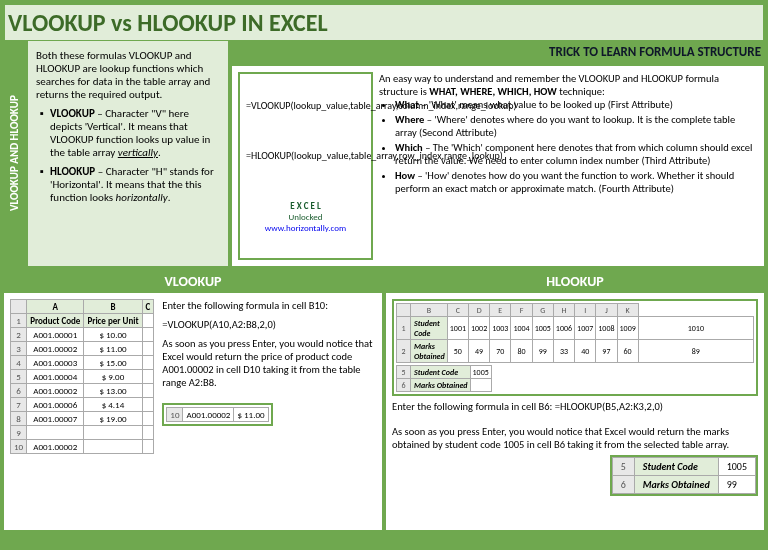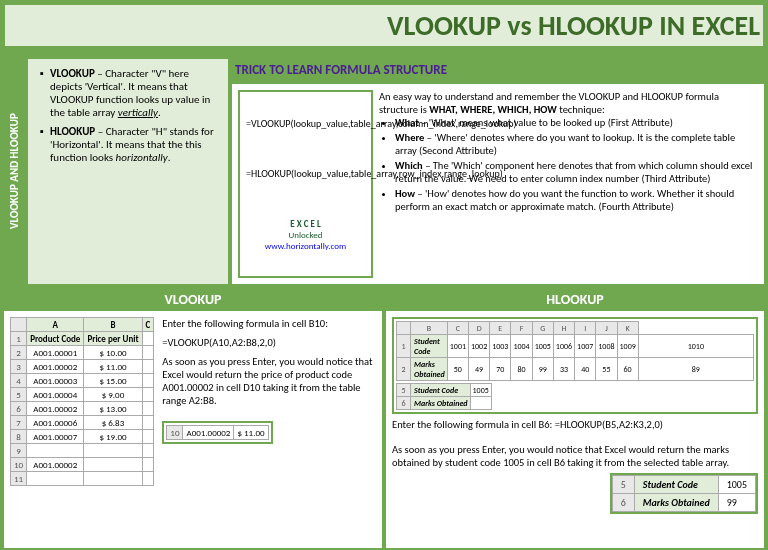--- a/index.html
+++ b/index.html
@@ -1,26 +1,26 @@
 <!DOCTYPE html>
 <html><head>
 <meta charset="utf-8">
 <style>
 *{margin:0;padding:0;box-sizing:border-box;font-family:Calibri,Arial,sans-serif}
 body{width:768px;height:550px;background:#6fa84f;padding:4px;overflow:hidden}
-.main-title{background:#e1edd9;text-align:right;font-size:28px;font-weight:bold;color:#3d6b28;padding:3px;margin-bottom:12px;border:1px solid #6fa84f}
+.main-title{background:#e1edd9;text-align:left;font-size:24px;font-weight:bold;color:#3d6b28;padding:3px;margin-bottom:0;border:1px solid #6fa84f}
 .row1{display:flex;gap:4px;height:225px;margin-bottom:4px}
 .side-label{background:#6fa84f;color:#fff;writing-mode:vertical-rl;transform:rotate(180deg);text-align:center;font-weight:bold;font-size:11px;padding:4px 2px;display:flex;align-items:center;justify-content:center;width:20px}
 .intro-box{background:#e1edd9;padding:8px;font-size:11px;width:200px;overflow:hidden}
 .intro-box p{margin-bottom:6px}
 .intro-box ul{list-style:none;padding-left:4px}
 .intro-box li{margin-bottom:6px;padding-left:10px;position:relative}
 .intro-box li:before{content:"▪";position:absolute;left:0}
 .right-col{flex:1;display:flex;flex-direction:column;gap:4px}
-.trick-hdr{background:#6fa84f;color:#4c1d95;text-align:left;font-weight:bold;font-size:13px;padding:3px}
+.trick-hdr{background:#6fa84f;color:#0f172a;text-align:right;font-weight:bold;font-size:13px;padding:3px}
 .trick-body{background:#fff;flex:1;display:flex;gap:6px;padding:6px}
 .syntax-box{border:2px solid #6fa84f;padding:6px;font-size:10px;text-align:center;width:135px;display:flex;flex-direction:column;justify-content:space-around}
 .syntax-box .logo{font-size:9px;color:#1a5c2e}
 .syntax-box a{color:#0000ee;font-size:9px}
 .explain{flex:1;font-size:10.5px}
 .explain p{margin-bottom:0}
 .explain ul{padding-left:16px}
 .explain li{margin-bottom:2px}
 .row2{display:flex;gap:4px;height:260px}
 .col{flex:1;display:flex;flex-direction:column}
@@ -46,20 +46,21 @@
 u{text-decoration:underline}
 </style>
 </head>
 <body>
 
 <div class="main-title">VLOOKUP vs HLOOKUP IN EXCEL</div>
 
 <div class="row1">
  <div class="side-label">VLOOKUP AND HLOOKUP</div>
  <div class="intro-box">
+  <p>Both these formulas VLOOKUP and HLOOKUP are lookup functions which searches for data in the table array and returns the required output.</p>
   <ul>
    <li><b>VLOOKUP</b><span> – Character "V" here depicts 'Vertical'. It means that VLOOKUP function looks up value in the table array </span><i><u>vertically</u></i>.</li>
    <li><b>HLOOKUP</b><span> – Character "H" stands for 'Horizontal'. It means that the this function looks </span><i>horizontally</i>.</li>
   </ul>
  </div>
  <div class="right-col">
   <div class="trick-hdr">TRICK TO LEARN FORMULA STRUCTURE</div>
   <div class="trick-body">
    <div class="syntax-box">
     <div>=VLOOKUP(lookup_value,table_array,column_index,range_lookup)</div>
@@ -124,44 +125,38 @@
               </tr>
      <tr>
                 <td class="rownum">6</td>
                 <td>A001.00002</td>
                 <td>$   13.00</td>
                 <td></td>
               </tr>
      <tr>
                 <td class="rownum">7</td>
                 <td>A001.00006</td>
-                <td>$     6.83</td>
+                <td>$     4.14</td>
                 <td></td>
               </tr>
      <tr>
                 <td class="rownum">8</td>
                 <td>A001.00007</td>
                 <td>$   19.00</td>
                 <td></td>
               </tr>
      <tr>
                 <td class="rownum">9</td>
                 <td></td>
                 <td></td>
                 <td></td>
               </tr>
      <tr>
                 <td class="rownum">10</td>
                 <td>A001.00002</td>
-                <td></td>
-                <td></td>
-              </tr>
-     <tr>
-                <td class="rownum">11</td>
-                <td></td>
                 <td></td>
                 <td></td>
               </tr>
     </tbody>
           </table>
    </div>
    <div class="vtext">
     <p>Enter the following formula in cell B10:</p>
     <p>=VLOOKUP(A10,A2:B8,2,0)</p>
     <p>As soon as you press Enter, you would notice that Excel would return the price of product code A001.00002 in cell D10 taking it from the table range A2:B8.</p>
@@ -215,21 +210,21 @@
     <tr>
                 <td class="rownum">2</td>
                 <td class="lbl">Marks Obtained</td>
                 <td>50</td>
                 <td>49</td>
                 <td>70</td>
                 <td>80</td>
                 <td>99</td>
                 <td>33</td>
                 <td>40</td>
-                <td>55</td>
+                <td>97</td>
                 <td>60</td>
                 <td>89</td>
               </tr>
    </tbody>
           </table>
    <table class="htbl" style="width:auto;margin-top:2px">
     <tbody>
               <tr>
                 <td class="rownum">5</td>
                 <td class="lbl">Student Code</td>

